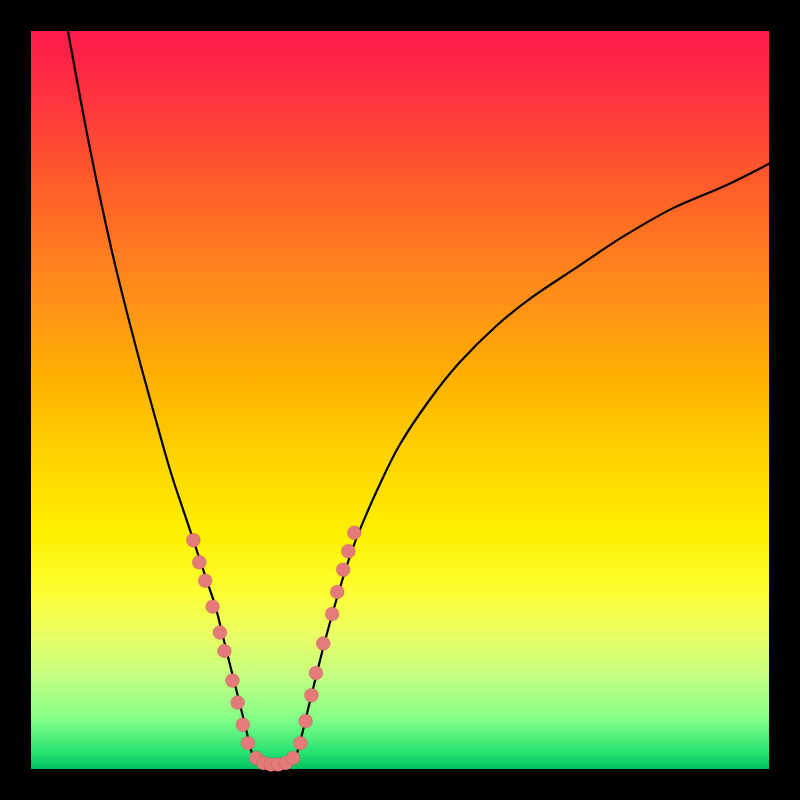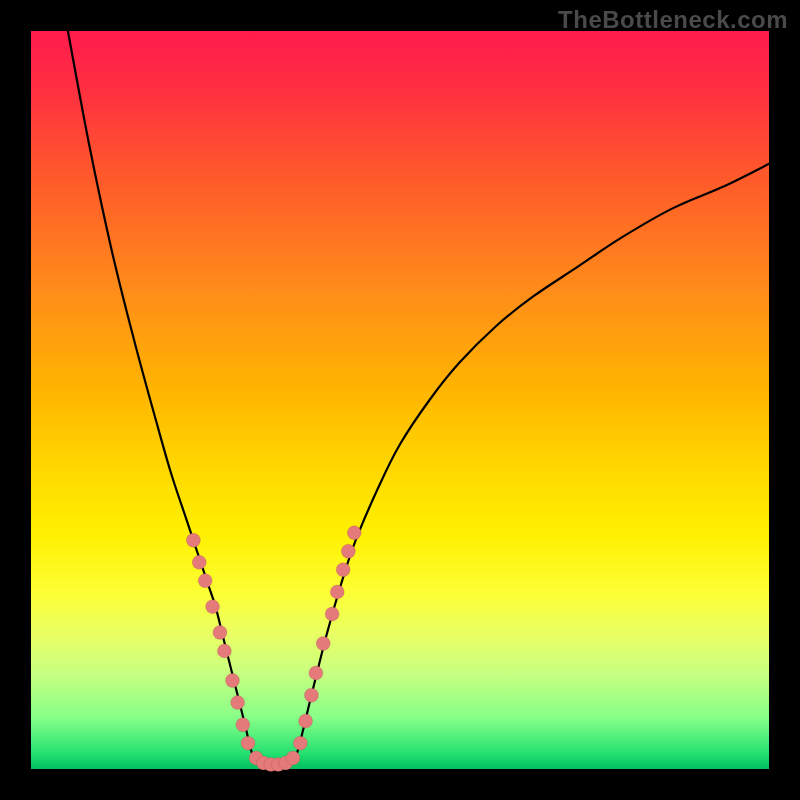--- a/index.html
+++ b/index.html
@@ -95,14 +95,13 @@
           <circle cx="284.87" cy="642.06" r="7" class="dot"></circle>
           <circle cx="292.25" cy="612.54" r="7" class="dot"></circle>
           <circle cx="301.10" cy="583.02" r="7" class="dot"></circle>
           <circle cx="306.27" cy="560.88" r="7" class="dot"></circle>
           <circle cx="312.17" cy="538.74" r="7" class="dot"></circle>
           <circle cx="317.34" cy="520.29" r="7" class="dot"></circle>
           <circle cx="323.24" cy="501.84" r="7" class="dot"></circle>
         </g>
     </svg>
   </div>
-  <div class="watermark">TheBottleneck.com</div>
 </div>
 
 </body></html>

